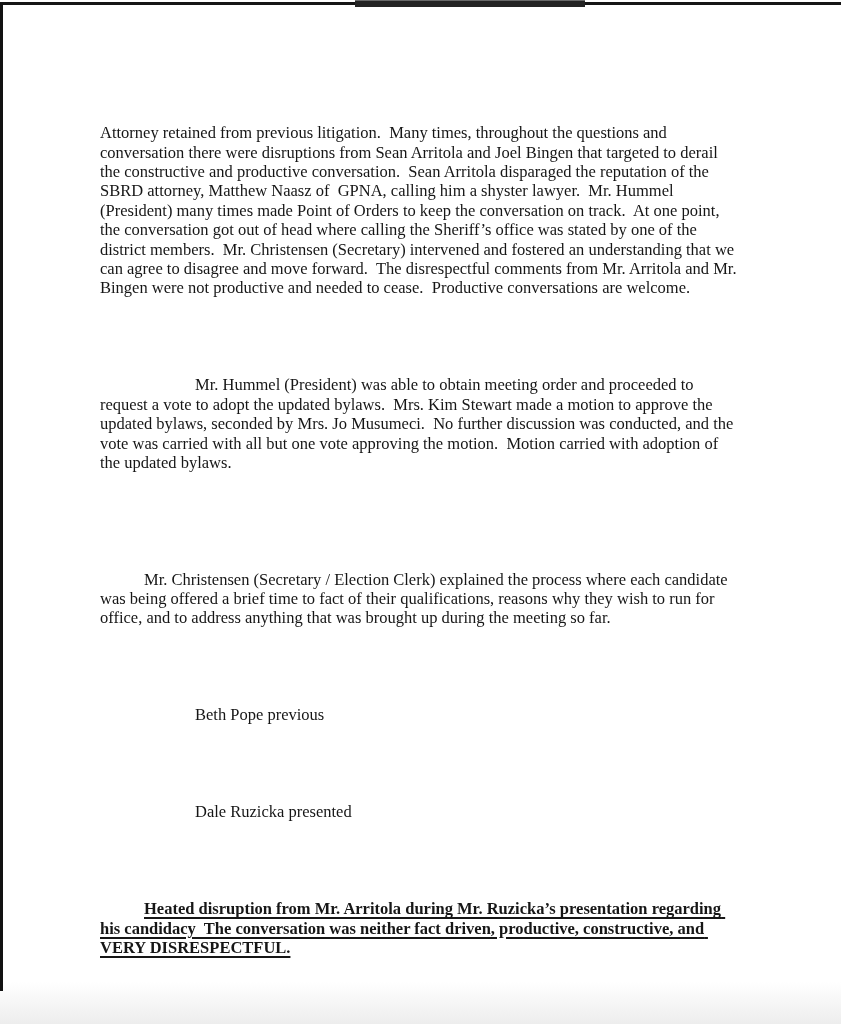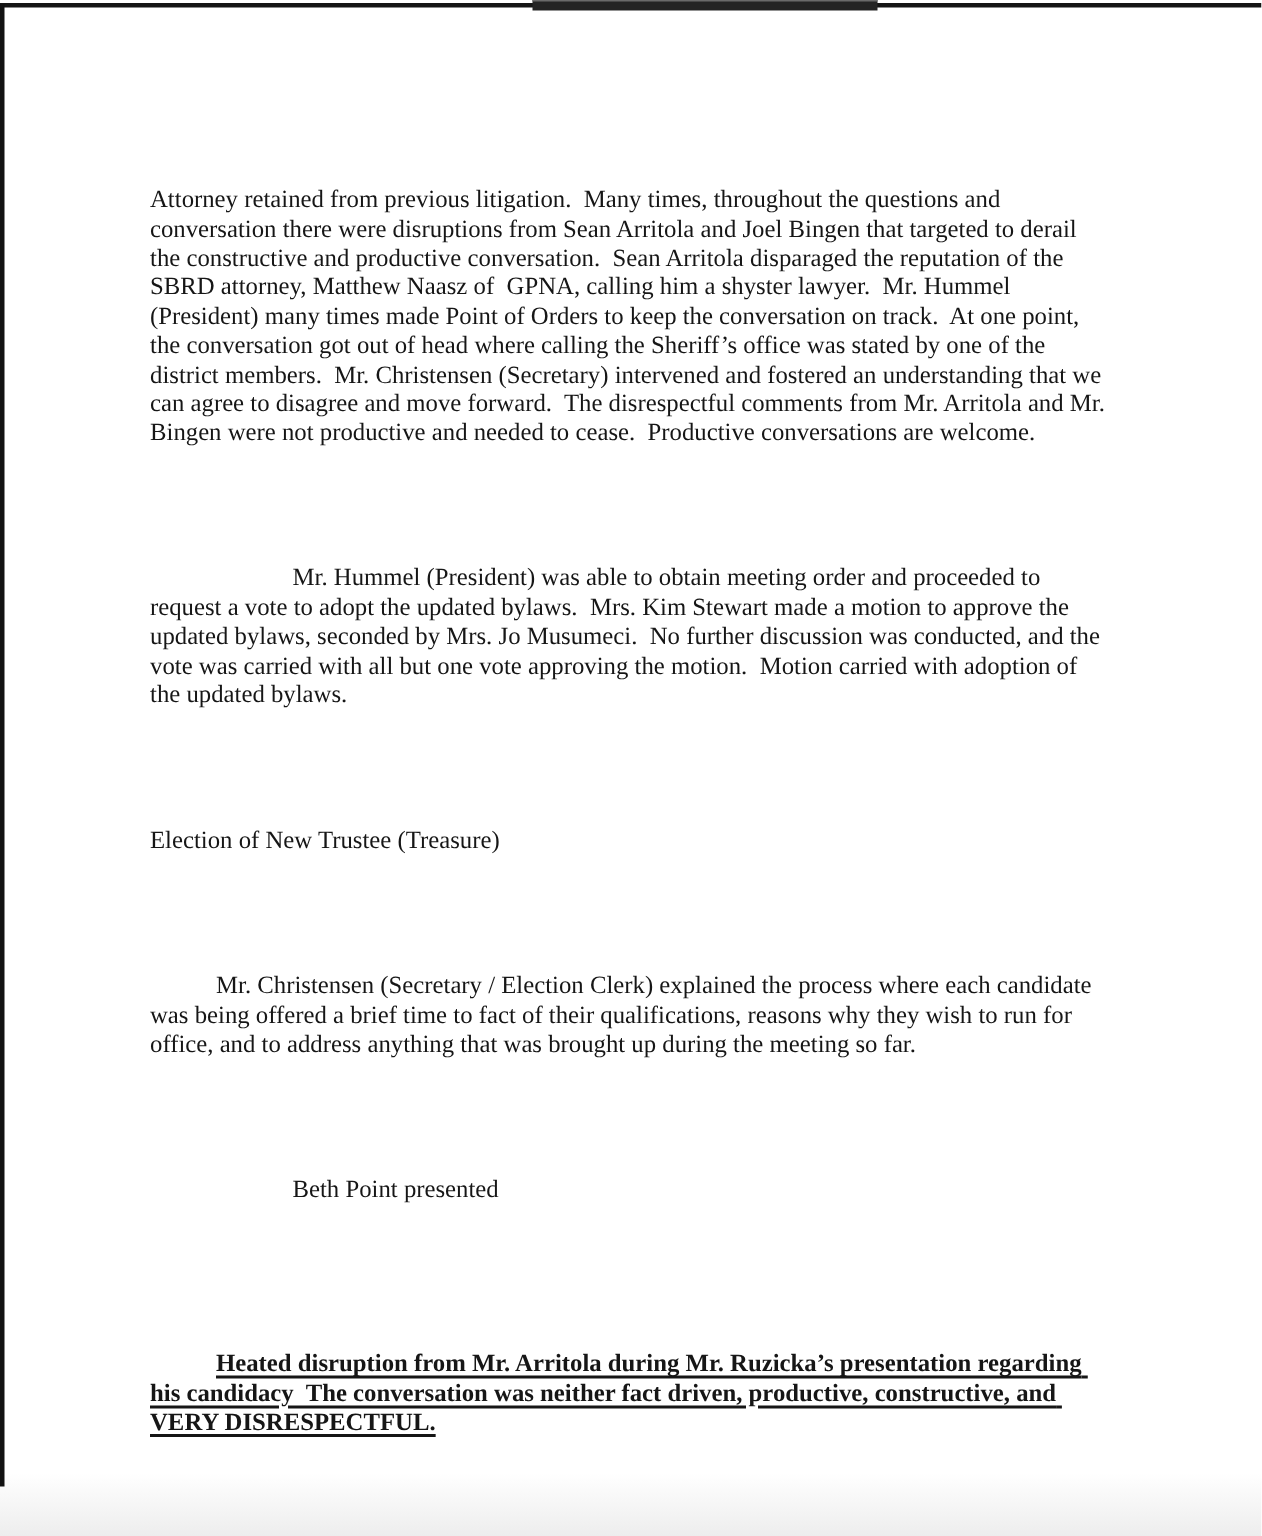--- a/index.html
+++ b/index.html
@@ -98,26 +98,26 @@
   <div class="scan-tab"></div>
   <div class="scan-left-line"></div>
   <div class="bottom-fade"></div>
 
   <div class="content">
 
     <p>Attorney retained from previous litigation.  Many times, throughout the questions and conversation there were disruptions from Sean Arritola and Joel Bingen that targeted to derail the constructive and productive conversation.  Sean Arritola disparaged the reputation of the SBRD attorney, Matthew Naasz of  GPNA, calling him a shyster lawyer.  Mr. Hummel (President) many times made Point of Orders to keep the conversation on track.  At one point, the conversation got out of head where calling the Sheriff’s office was stated by one of the district members.  Mr. Christensen (Secretary) intervened and fostered an understanding that we can agree to disagree and move forward.  The disrespectful comments from Mr. Arritola and Mr. Bingen were not productive and needed to cease.  Productive conversations are welcome.</p>
 
     <p class="indent2">Mr. Hummel (President) was able to obtain meeting order and proceeded to request a vote to adopt the updated bylaws.  Mrs. Kim Stewart made a motion to approve the updated bylaws, seconded by Mrs. Jo Musumeci.  No further discussion was conducted, and the vote was carried with all but one vote approving the motion.  Motion carried with adoption of the updated bylaws.</p>
 
-    <p>Election of New Trustee (Treasure)</p>
 
     <p class="indent1">Mr. Christensen (Secretary / Election Clerk) explained the process where each candidate was being offered a brief time to fact of their qualifications, reasons why they wish to run for office, and to address anything that was brought up during the meeting so far.</p>
 
-    <p class="indent2">Beth Point presented</p>
+    <p class="indent2">Beth Pope previous</p>
 
+    <p class="indent2">Dale Ruzicka presented</p>
 
     <p class="indent1 bold-underline">Heated disruption from Mr. Arritola during Mr. Ruzicka’s presentation regarding his candidacy  The conversation was neither fact driven, productive, constructive, and VERY DISRESPECTFUL.</p>
 
     
 
     
 
     
 
     

